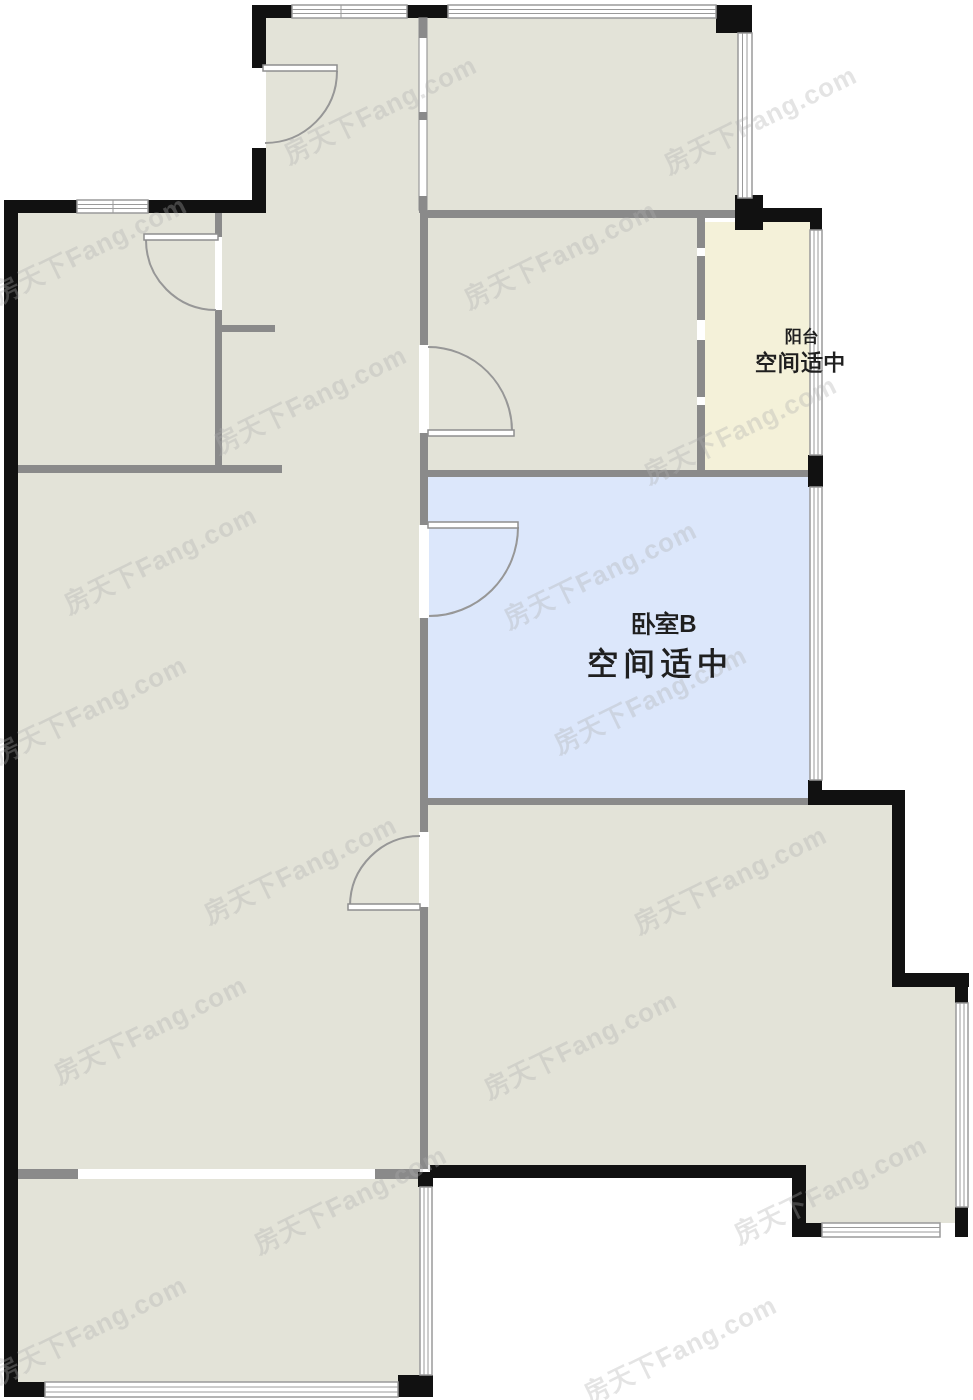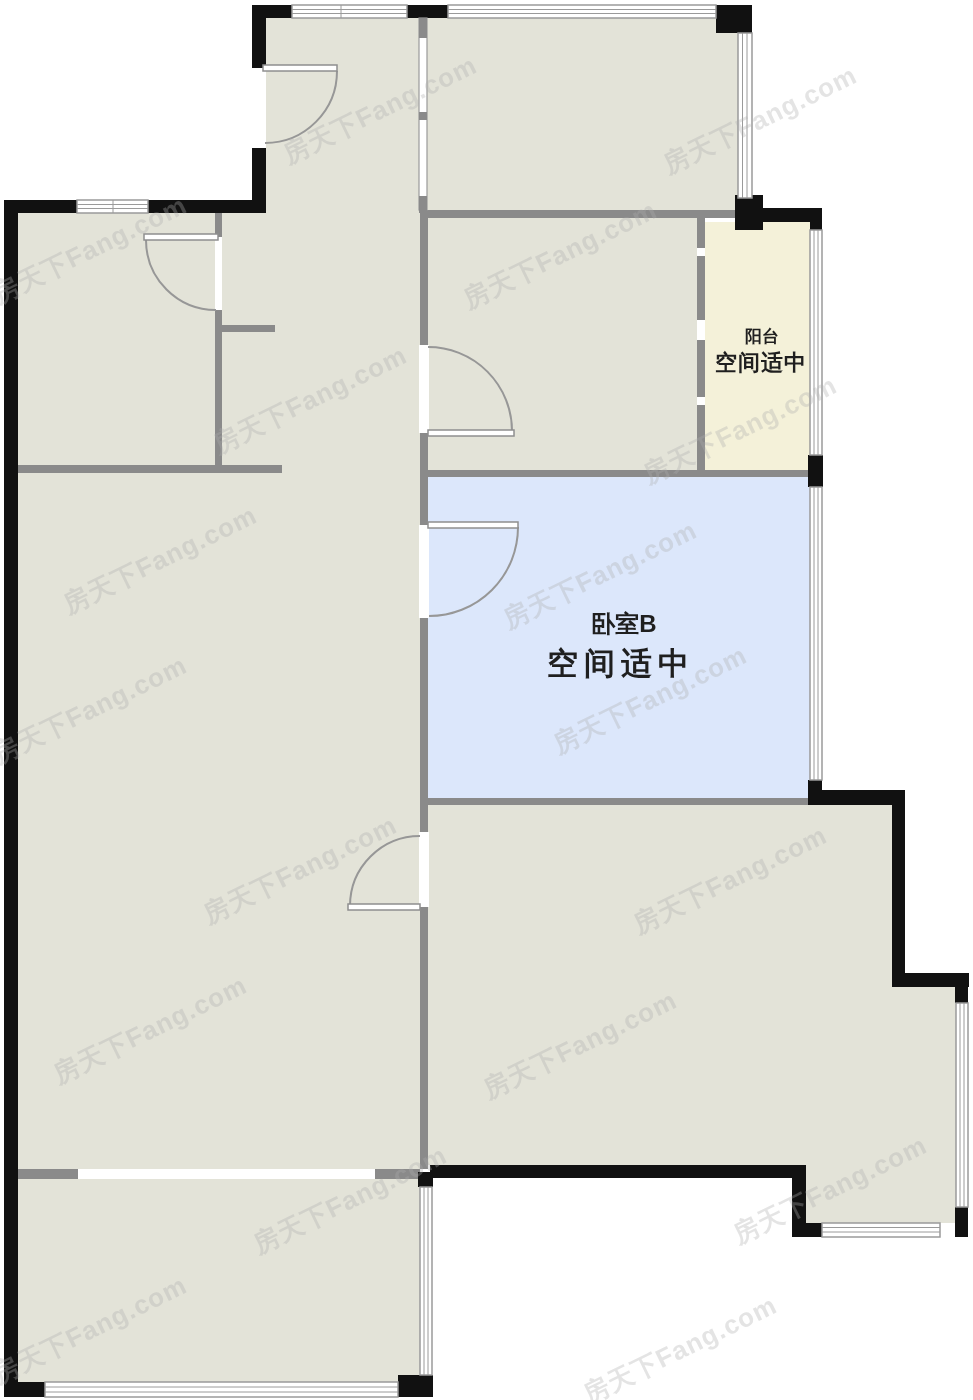--- a/index.html
+++ b/index.html
@@ -15,21 +15,21 @@
   .iw  {fill:var(--interior_wall);}
   .xw  {fill:var(--exterior_wall);}
   .opening{fill:#ffffff;}
   .win {fill:#ffffff;stroke:var(--window_line);stroke-width:1.5;}
   .wl  {stroke:var(--window_line);stroke-width:1;}
   .glass{fill:#ffffff;stroke:var(--window_line);stroke-width:1.2;}
   .leaf{fill:#ffffff;stroke:#8f8f8f;stroke-width:1.5;}
   .arc {fill:none;stroke:#979797;stroke-width:2;}
   .room-label{
     position:absolute;transform:translate(-50%,-50%);
-    color:var(--label_color);font-weight:700;white-space:nowrap;line-height:1;
+    color:var(--label_color);font-weight:700;white-space:nowrap;line-height:1;margin-left:40px;
   }
   .wm{
     position:absolute;transform:translate(-50%,-50%) rotate(-26deg);
     color:var(--watermark_color);opacity:.33;font-size:26px;font-weight:700;
     white-space:nowrap;pointer-events:none;letter-spacing:1px;
   }
 </style>
 </head>
 <body>
 

